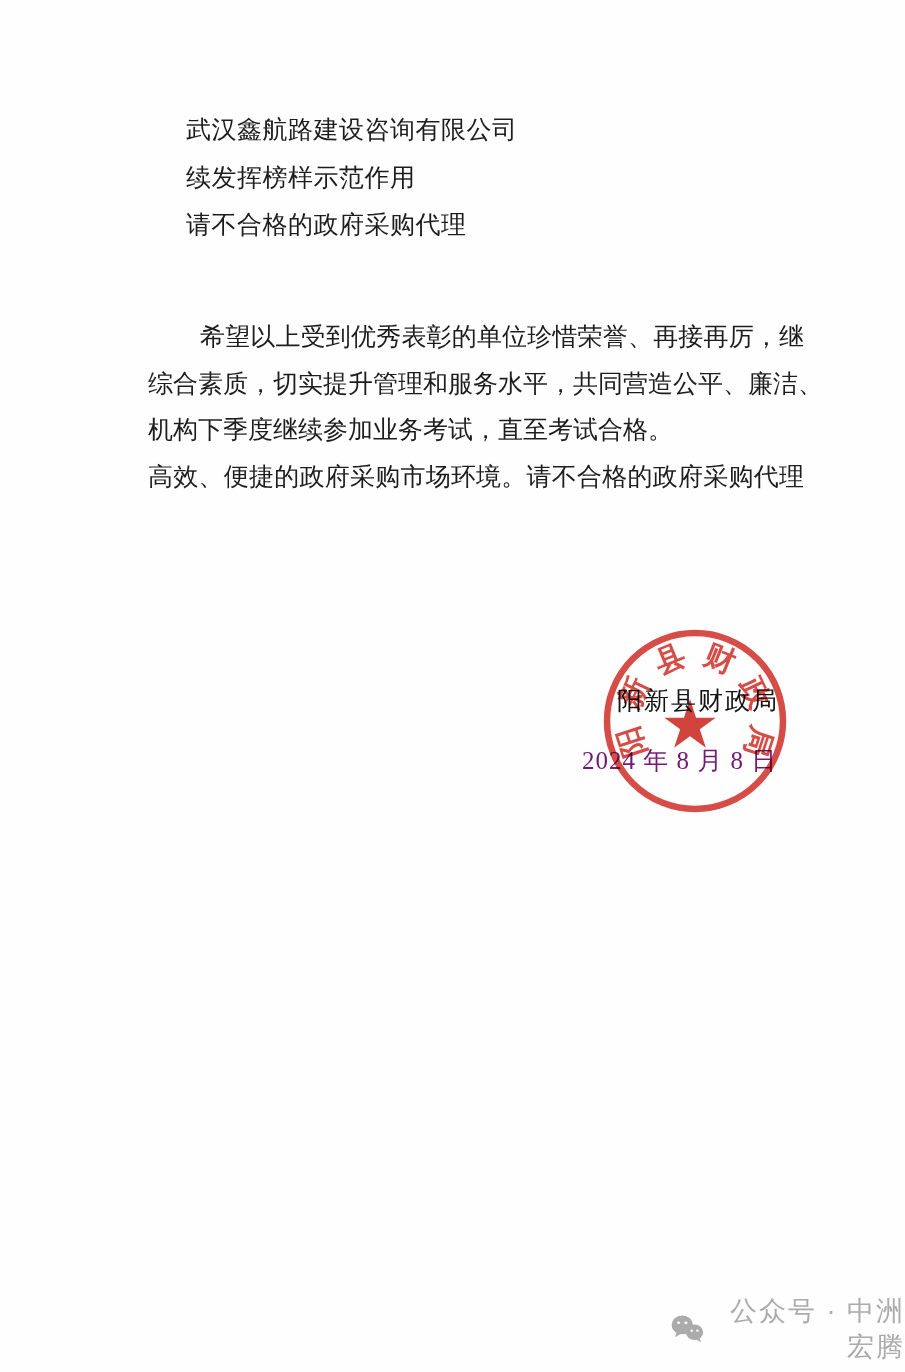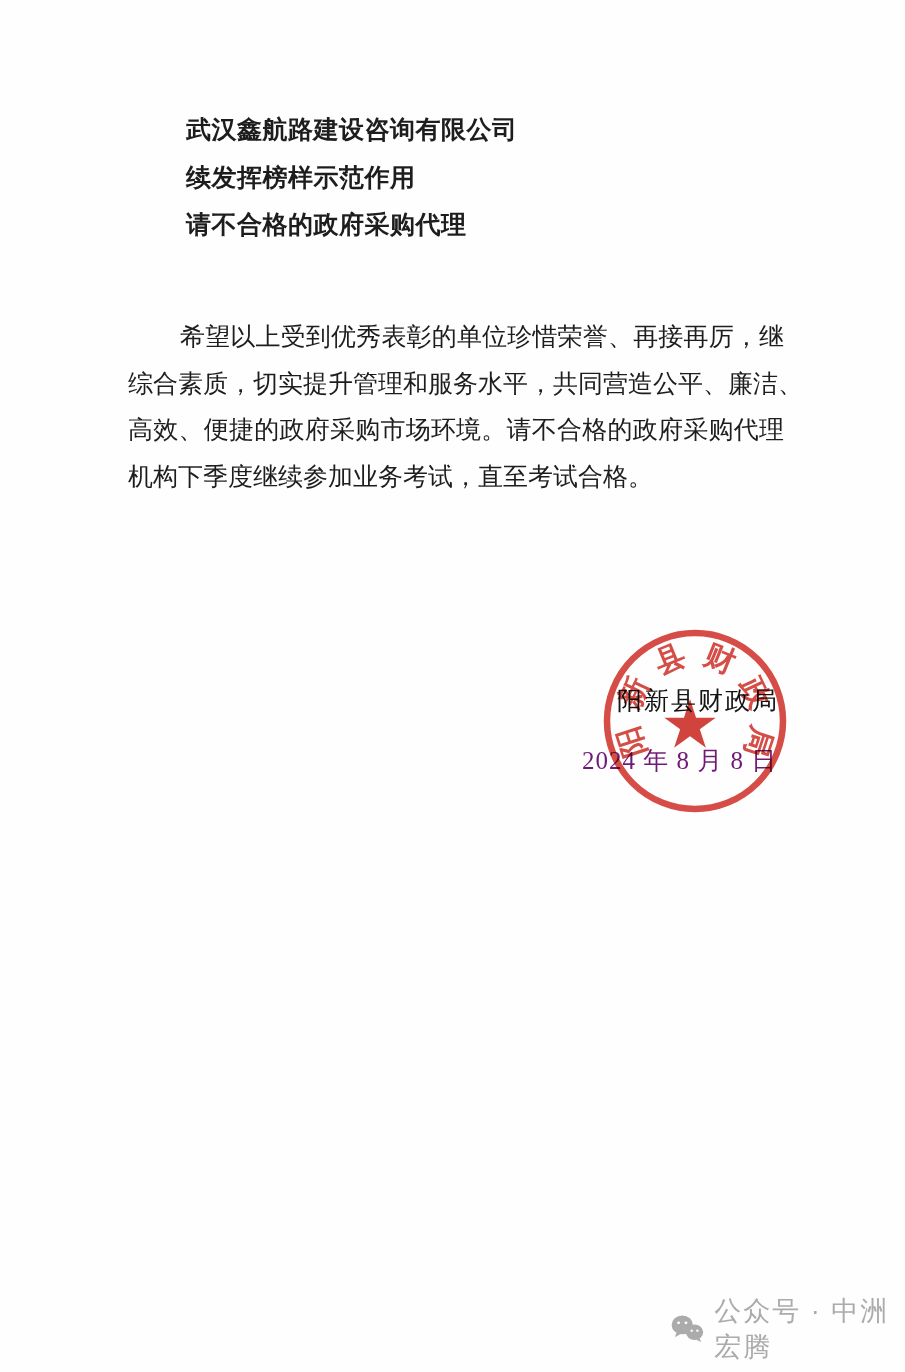--- a/index.html
+++ b/index.html
@@ -11,25 +11,25 @@
     overflow:hidden;
   }
   .page{
     position:absolute;left:0;top:0;width:905px;height:1372px;
     background:#fefefe;
   }
   
   .company-list{
     position:absolute;left:186px;top:106px;
     font-size:25px;line-height:47.5px;color:#1d1d1d;
-    font-weight:700;letter-spacing:0.5px;
+    font-weight:400;letter-spacing:0.5px;
   }
   
   .paragraph{
-    position:absolute;left:128px;top:314px;width:656px;
+    position:absolute;left:148px;top:314px;width:656px;
     font-size:25px;line-height:46.5px;color:#1d1d1d;
     font-weight:500;
   }
   .para-line{
     width:656px;height:46.5px;
     text-align:justify;
     text-align-last:justify;
     white-space:nowrap;
   }
   .para-line.first{ text-indent:52px; }
@@ -49,21 +49,21 @@
     mix-blend-mode:multiply;
     opacity:0.93;
   }
   .seal text{
     font-family:"Liberation Serif","DejaVu Serif",serif;
     font-weight:bold;
   }
   
   .watermark{
     position:absolute;left:670px;top:1306px;height:46px;
-    display:flex;align-items:center;
+    display:flex;align-items:center;text-align:right;
   }
   .watermark .wm-text{
     font-size:27px;color:#ababab;
     font-family:"Liberation Sans","DejaVu Sans",sans-serif;
     letter-spacing:2px;margin-left:10px;
   }
 </style>
 </head>
 <body>
 
@@ -71,22 +71,22 @@
 
   <div class="company-list">
     <div class="company-item">武汉鑫航路建设咨询有限公司</div>
     <div class="company-item">续发挥榜样示范作用</div>
     <div class="company-item">请不合格的政府采购代理</div>
   </div>
 
   <div class="paragraph">
     <div class="para-line first">希望以上受到优秀表彰的单位珍惜荣誉、再接再厉，继</div>
     <div class="para-line">综合素质，切实提升管理和服务水平，共同营造公平、廉洁、</div>
+    <div class="para-line last">机构下季度继续参加业务考试，直至考试合格。</div>
     <div class="para-line">高效、便捷的政府采购市场环境。请不合格的政府采购代理</div>
-    <div class="para-line last">机构下季度继续参加业务考试，直至考试合格。</div>
   </div>
 
   <div class="sig-org">阳新县财政局</div>
   <div class="sig-date">2024 年 8 月 8 日</div>
 
   <svg class="seal" viewBox="-110 -110 220 220" xmlns="http://www.w3.org/2000/svg">
     <circle cx="0" cy="0" r="88" fill="none" stroke="#cf2f26" stroke-width="6.5" opacity="0.92"></circle>
     <path transform="translate(-5,5)" d="M0,-27 L6.05,-8.33 L25.68,-8.34 L9.8,3.18 L15.87,21.84 L0,10.3 L-15.87,21.84 L-9.8,3.18 L-25.68,-8.34 L-6.05,-8.33 Z" fill="#cc2b23" opacity="0.95"></path>
     <g fill="#cf2f26" font-size="30" text-anchor="middle" opacity="0.92">
       <text transform="rotate(-108) translate(0,-57)">阳</text>

